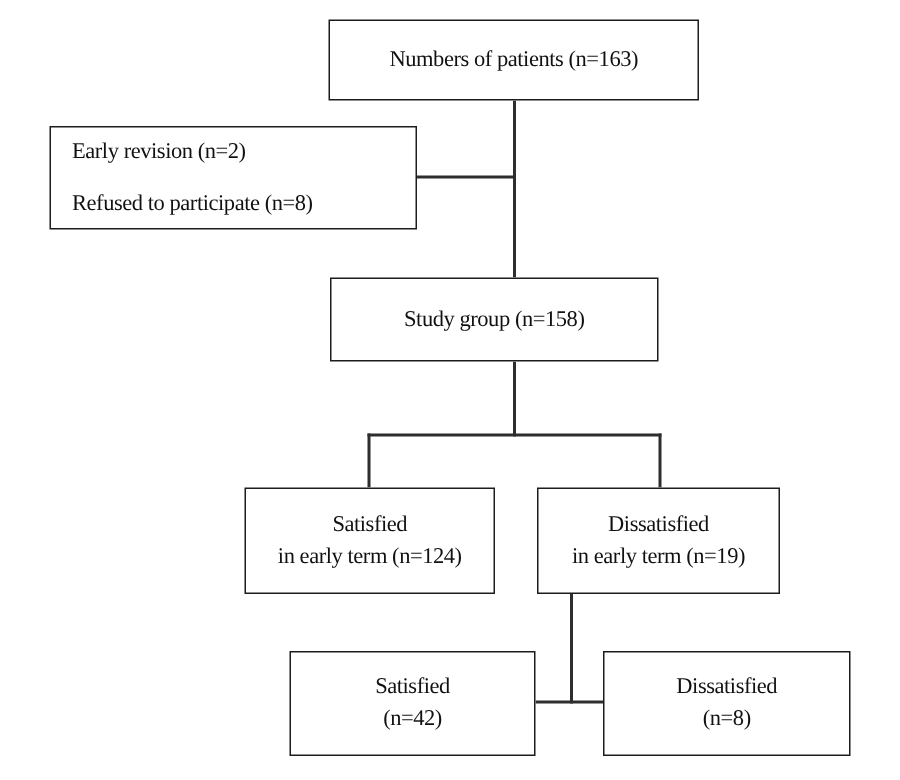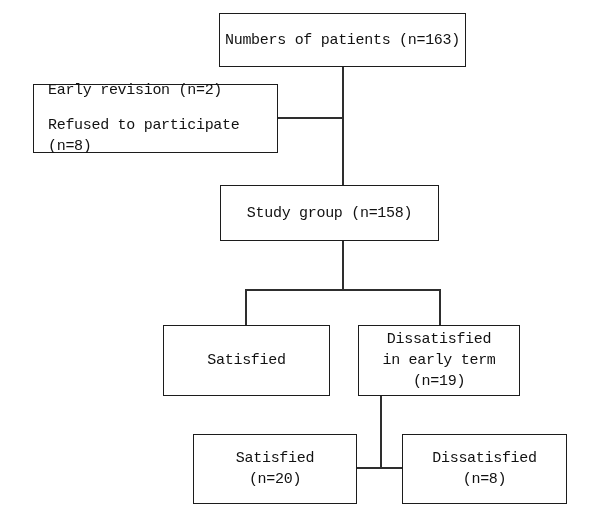--- a/index.html
+++ b/index.html
@@ -5,21 +5,21 @@
   html, body {
     margin: 0;
     padding: 0;
     background: #ffffff;
   }
   .canvas {
     position: relative;
     width: 600px;
     height: 520px;
     background: #ffffff;
-    font-family: Liberation Mono, monospace;
+    font-family: Liberation Serif, serif;
     color: #111111;
     overflow: hidden;
   }
   .box {
     position: absolute;
     box-sizing: border-box;
     border: 1.5px solid #1c1c1c;
     background: #ffffff;
     display: flex;
     flex-direction: column;
@@ -81,30 +81,31 @@
     <span>Early revision (n=2)</span>
     <span>Refused to participate (n=8)</span>
   </div>
 
   <div class="box" id="box-study">
     <span>Study group (n=158)</span>
   </div>
 
   <div class="box" id="box-sat-early">
     <span>Satisfied</span>
+    <span>in early term (n=124)</span>
   </div>
 
   <div class="box" id="box-dissat-early">
     <span>Dissatisfied</span>
     <span>in early term (n=19)</span>
   </div>
 
   <div class="box" id="box-sat-final">
     <span>Satisfied</span>
-    <span>(n=20)</span>
+    <span>(n=42)</span>
   </div>
 
   <div class="box" id="box-dissat-final">
     <span>Dissatisfied</span>
     <span>(n=8)</span>
   </div>
 
 </div>
 
 </body></html>

